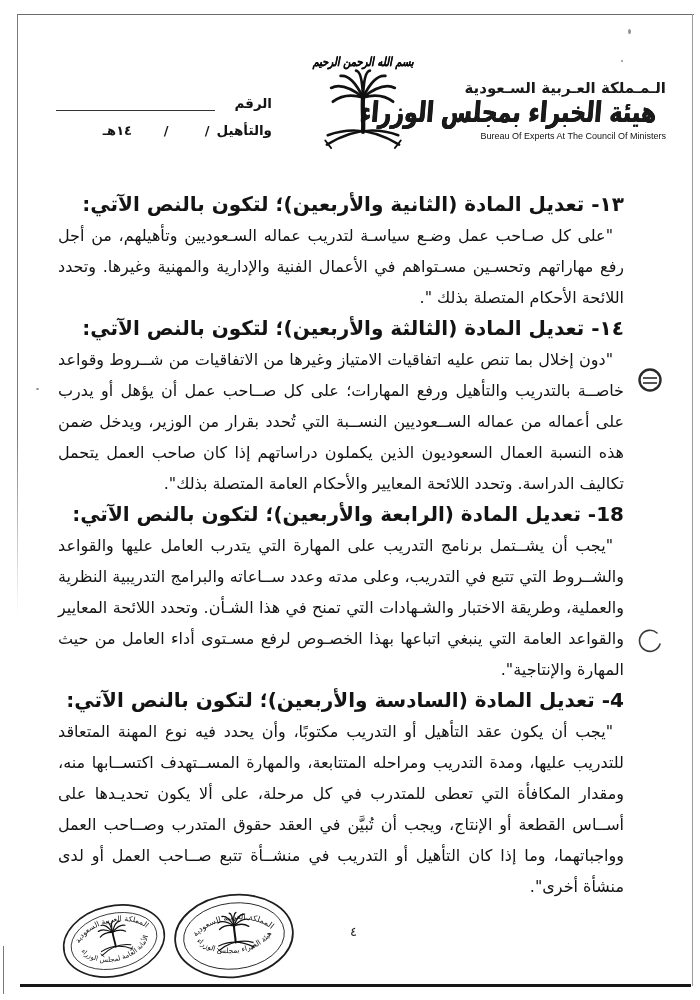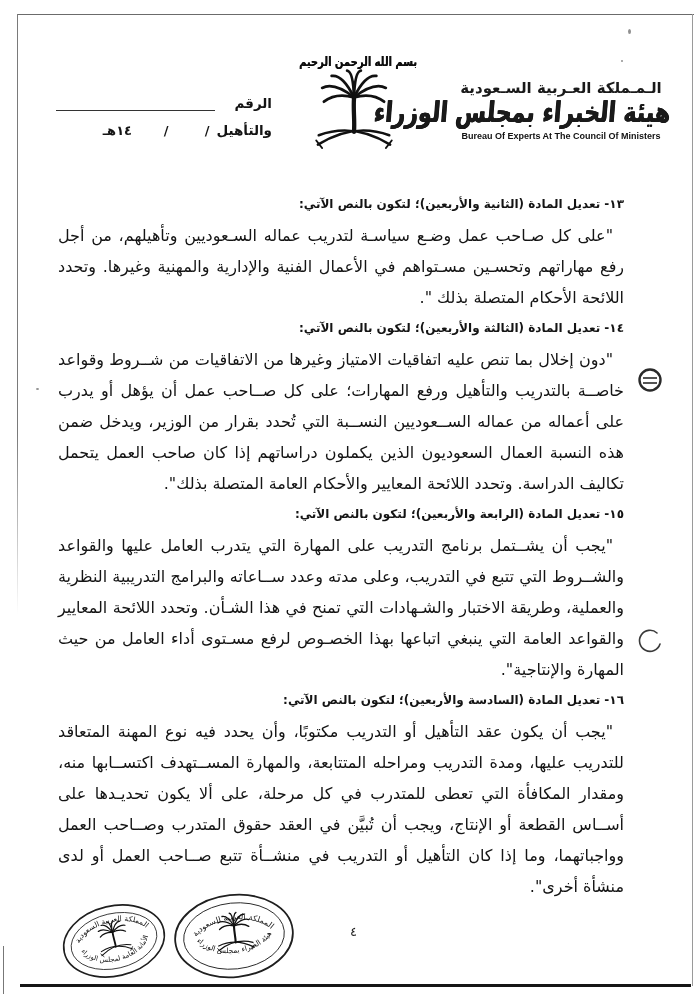--- a/index.html
+++ b/index.html
@@ -9,40 +9,40 @@
     font-family:"DejaVu Sans",sans-serif;
   }
   
   .frame-top{position:absolute;left:18px;top:14px;width:676px;height:1px;background:#6b6b6b;}
   .frame-right{position:absolute;left:692px;top:14px;width:1px;height:972px;background:#9a9a9a;}
   .frame-left{position:absolute;left:17px;top:14px;width:1px;height:600px;
     background:linear-gradient(#7a7a7a 0 70%,rgba(122,122,122,0));}
   .frame-bottom{position:absolute;left:20px;top:984px;width:671px;height:3px;background:#161616;}
   .frame-left-stub{position:absolute;left:3px;top:946px;width:1px;height:48px;background:#777;}
   
-  .hdr-right{position:absolute;top:79px;right:20px;width:238px;text-align:center;direction:rtl;}
+  .hdr-right{position:absolute;top:79px;right:34px;width:238px;text-align:right;direction:rtl;}
   .kingdom{font-size:15px;font-weight:600;letter-spacing:.5px;white-space:nowrap;}
   .bureau-callig{font-size:24px;font-weight:bold;white-space:nowrap;margin-top:1px;
     transform:scale(.92,1.2) skewX(-6deg);transform-origin:center;
     text-shadow:.4px 0 #111, -.4px 0 #111;}
-  .bureau-en{font-family:"Liberation Sans",sans-serif;font-size:9px;font-weight:bold;
+  .bureau-en{font-family:"Liberation Sans",sans-serif;font-size:9px;font-weight:normal;
     margin-top:5px;white-space:nowrap;color:#111;}
-  .hdr-center{position:absolute;top:55px;left:296px;width:116px;text-align:center;}
+  .hdr-center{position:absolute;top:55px;left:305px;width:116px;text-align:center;font-style:italic;}
   .bismillah{font-size:10.5px;font-weight:bold;white-space:nowrap;
     transform:scale(.95,1.2);color:#0d0d0d;text-shadow:.3px 0 #111;}
   .emblem-main{margin-top:2px;}
   .hdr-fields{position:absolute;top:84px;left:56px;width:216px;direction:rtl;
     font-size:13.5px;font-weight:bold;color:#141414;}
   .field-row{display:flex;align-items:flex-end;gap:7px;height:27px;}
   .field-label{white-space:nowrap;min-width:50px;margin-top:20px;}
   .field-line{flex:1;border-bottom:1.6px solid #333;height:18px;}
   .date-value{flex:1;white-space:pre;font-weight:bold;font-size:13px;text-align:right;}
   
   .main-text{position:absolute;top:189px;left:58px;width:566px;direction:rtl;color:#141414;}
-  .sec-heading{font-size:12px;font-weight:bold;line-height:31px;}
+  .sec-heading{font-size:20px;font-weight:bold;line-height:31px;}
   .sec-body{font-size:16px;line-height:31px;text-align:justify;text-indent:11px;margin:0;}
   
   .stamp{position:absolute;}
   .stamp-left{left:60px;top:903px;transform:rotate(-13deg);}
   .stamp-center{left:172px;top:892px;transform:rotate(-6deg);}
   .page-num{position:absolute;left:350px;top:924px;font-size:13px;color:#222;}
   .punch-circle{position:absolute;left:637px;top:366px;}
   .crescent{position:absolute;left:634px;top:627px;}
   .speck{position:absolute;background:#555;border-radius:50%;opacity:.65;}
   .s1{left:628px;top:29px;width:3px;height:5px;}
@@ -103,23 +103,23 @@
       <span class="field-label">والتأهيل</span>
       <span class="date-value">/        /       ١٤هـ</span>
     </div>
   </div>
 
   <div class="main-text">
     <div class="sec-heading">١٣- تعديل المادة (الثانية والأربعين)؛ لتكون بالنص الآتي:</div>
     <p class="sec-body">"على كل صـاحب عمل وضـع سياسـة لتدريب عماله السـعوديين وتأهيلهم، من أجل رفع مهاراتهم وتحسـين مسـتواهم في الأعمال الفنية والإدارية والمهنية وغيرها. وتحدد اللائحة الأحكام المتصلة بذلك ".</p>
     <div class="sec-heading">١٤- تعديل المادة (الثالثة والأربعين)؛ لتكون بالنص الآتي:</div>
     <p class="sec-body">"دون إخلال بما تنص عليه اتفاقيات الامتياز وغيرها من الاتفاقيات من شــروط وقواعد خاصــة بالتدريب والتأهيل ورفع المهارات؛ على كل صــاحب عمل أن يؤهل أو يدرب على أعماله من عماله الســعوديين النســبة التي تُحدد بقرار من الوزير، ويدخل ضمن هذه النسبة العمال السعوديون الذين يكملون دراساتهم إذا كان صاحب العمل يتحمل تكاليف الدراسة. وتحدد اللائحة المعايير والأحكام العامة المتصلة بذلك".</p>
-    <div class="sec-heading">١٥- تعديل المادة (الرابعة والأربعين)؛ لتكون بالنص الآتي:</div>
+    <div class="sec-heading">18- تعديل المادة (الرابعة والأربعين)؛ لتكون بالنص الآتي:</div>
     <p class="sec-body">"يجب أن يشــتمل برنامج التدريب على المهارة التي يتدرب العامل عليها والقواعد والشــروط التي تتبع في التدريب، وعلى مدته وعدد ســاعاته والبرامج التدريبية النظرية والعملية، وطريقة الاختبار والشـهادات التي تمنح في هذا الشـأن. وتحدد اللائحة المعايير والقواعد العامة التي ينبغي اتباعها بهذا الخصـوص لرفع مسـتوى أداء العامل من حيث المهارة والإنتاجية".</p>
-    <div class="sec-heading">١٦- تعديل المادة (السادسة والأربعين)؛ لتكون بالنص الآتي:</div>
+    <div class="sec-heading">4- تعديل المادة (السادسة والأربعين)؛ لتكون بالنص الآتي:</div>
     <p class="sec-body">"يجب أن يكون عقد التأهيل أو التدريب مكتوبًا، وأن يحدد فيه نوع المهنة المتعاقد للتدريب عليها، ومدة التدريب ومراحله المتتابعة، والمهارة المســتهدف اكتســابها منه، ومقدار المكافأة التي تعطى للمتدرب في كل مرحلة، على ألا يكون تحديـدها على أســاس القطعة أو الإنتاج، ويجب أن تُبيَّن في العقد حقوق المتدرب وصــاحب العمل وواجباتهما، وما إذا كان التأهيل أو التدريب في منشــأة تتبع صــاحب العمل أو لدى منشأة أخرى".</p>
   </div>
 
   <svg class="punch-circle" width="27" height="29" viewBox="0 0 27 29">
     <circle cx="13" cy="14" r="10.5" fill="none" stroke="#2a2a2a" stroke-width="2.4"></circle>
     <line x1="6" y1="12" x2="20" y2="12" stroke="#2a2a2a" stroke-width="1.6"></line>
     <line x1="6" y1="17" x2="20" y2="17" stroke="#2a2a2a" stroke-width="1.6"></line>
   </svg>
   <svg class="crescent" width="30" height="36" viewBox="0 0 30 36">
     <path d="M23 6 A10.5 10.5 0 1 0 26 17" fill="none" stroke="#3a3a3a" stroke-width="1.6" stroke-linecap="round"></path>

